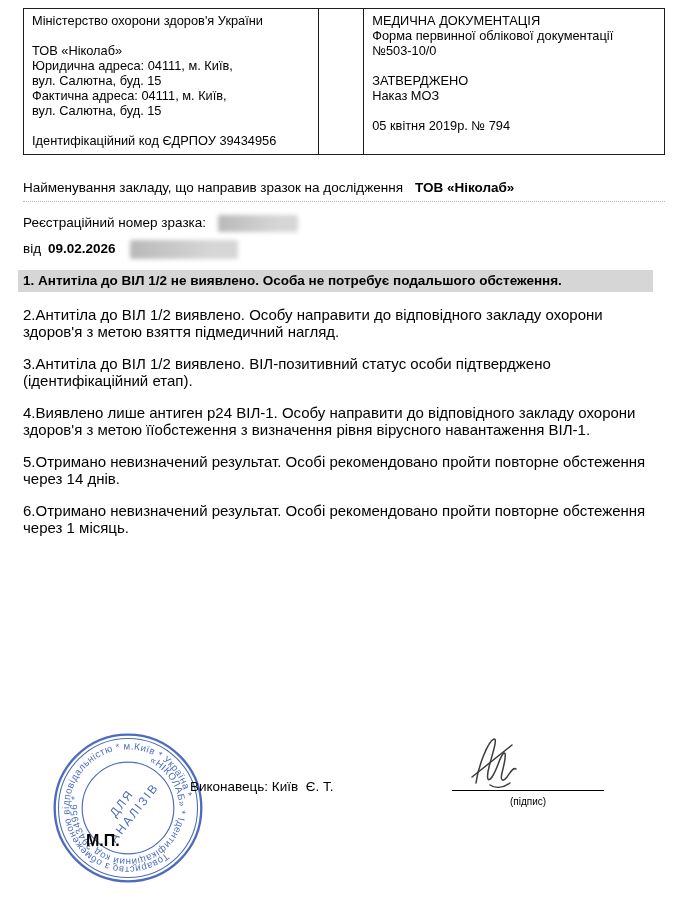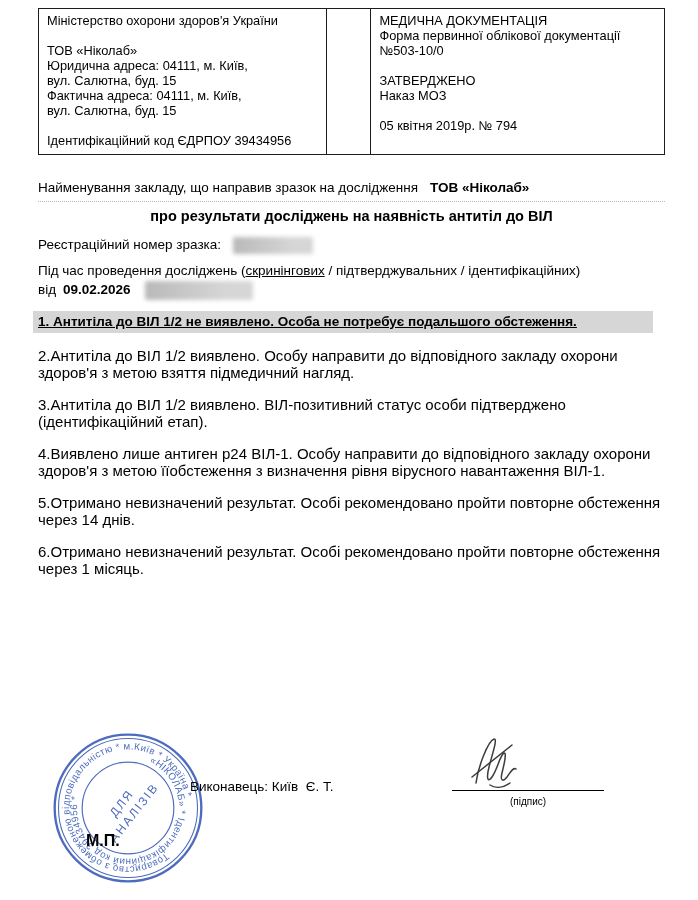--- a/index.html
+++ b/index.html
@@ -1,20 +1,20 @@
 <!DOCTYPE html>
 <html style="--stamp-color: #3558b4; --highlight-color: #d6d6d6;"><head>
 <meta charset="utf-8">
 <style>
   html,body { margin:0; padding:0; background:#ffffff; }
   .page {
     position:relative; width:698px; height:900px; background:#ffffff;
     font-family:"Liberation Sans", sans-serif; color:#000; overflow:hidden;
   }
-  .content { padding:8px 33px 0 38px; }
+  .content { padding:8px 33px 0 23px; }
 
   
   table.letterhead { width:100%; border-collapse:collapse; table-layout:fixed; }
   table.letterhead td { border:1.5px solid #1c1c1c; vertical-align:top; padding:4px 8px 6px 8px; }
   td.lh-left  { width:47%; }
   td.lh-mid   { width:5%; }
   td.lh-right { width:48%; text-align:left; }
   .cell-line { min-height:15px; line-height:15px; font-size:12.8px; white-space:nowrap; }
 
   
@@ -38,21 +38,21 @@
   
   .patient { margin-top:11px; font-size:13.5px; line-height:18px; }
   .sample-row { margin-top:13px; font-size:13.5px; }
   .research { margin-top:7px; font-size:13.5px; line-height:19px; }
   .underlined { text-decoration:underline; }
   .date-b { font-weight:bold; margin-left:7px; }
 
   
   .result-1 { margin-top:11px; margin-left:-5px; margin-right:12px; padding:3px 5px 4px 5px;
               background:var(--highlight-color,#d6d6d6); font-size:13.5px; font-weight:bold; }
-  .result-1 span { text-decoration:underline; }
+  .result-1 span { }
   .result-p { margin-top:14px; margin-bottom:0; font-size:15px; line-height:17.5px; }
 
   
   .stamp-svg { position:absolute; left:50px; top:729px; width:156px; height:158px; opacity:.88; }
   .stamp-ring-line { fill:none; stroke:var(--stamp-color,#3558b4); }
   .ring-t { font-size:10px; letter-spacing:.4px; fill:var(--stamp-color,#3558b4);
             font-family:"Liberation Sans", sans-serif; }
   .center-t { font-size:12.5px; letter-spacing:2px; fill:var(--stamp-color,#3558b4);
               text-anchor:middle; font-family:"Liberation Sans", sans-serif; }
   .mp-label { position:absolute; left:86px; top:832px; font-size:16px; font-weight:bold; }
@@ -94,31 +94,27 @@
           <div class="cell-line">05 квітня 2019р. № 794</div>
         </td>
       </tr>
     </tbody>
       </table>
 
     <div class="referral">
       <span>Найменування закладу, що направив зразок на дослідження</span><span class="value">ТОВ «Ніколаб»</span>
     </div>
 
-    <div class="subtitle">про результати досліджень на наявність антитіл до ВІЛ</div>
 
 
     <div class="sample-row">
       <span>Реєстраційний номер зразка:</span><span class="redact sample"></span>
     </div>
 
     <div class="research">
-      <div>
-        <span>Під час проведення досліджень (</span><span class="underlined">скринінгових</span><span> / підтверджувальних / ідентифікаційних)</span>
-      </div>
       <div>
         <span>від</span><span class="date-b">09.02.2026</span><span class="redact date"></span>
       </div>
     </div>
 
     <div class="result-1">
       <span>1. Антитіла до ВІЛ 1/2 не виявлено. Особа не потребує подальшого обстеження.</span>
     </div>
     <p class="result-p">2.Антитіла до ВІЛ 1/2 виявлено. Особу направити до відповідного закладу охорони здоров'я з метою взяття підмедичний нагляд.</p>
     <p class="result-p">3.Антитіла до ВІЛ 1/2 виявлено. ВІЛ-позитивний статус особи підтверджено (ідентифікаційний етап).</p>

